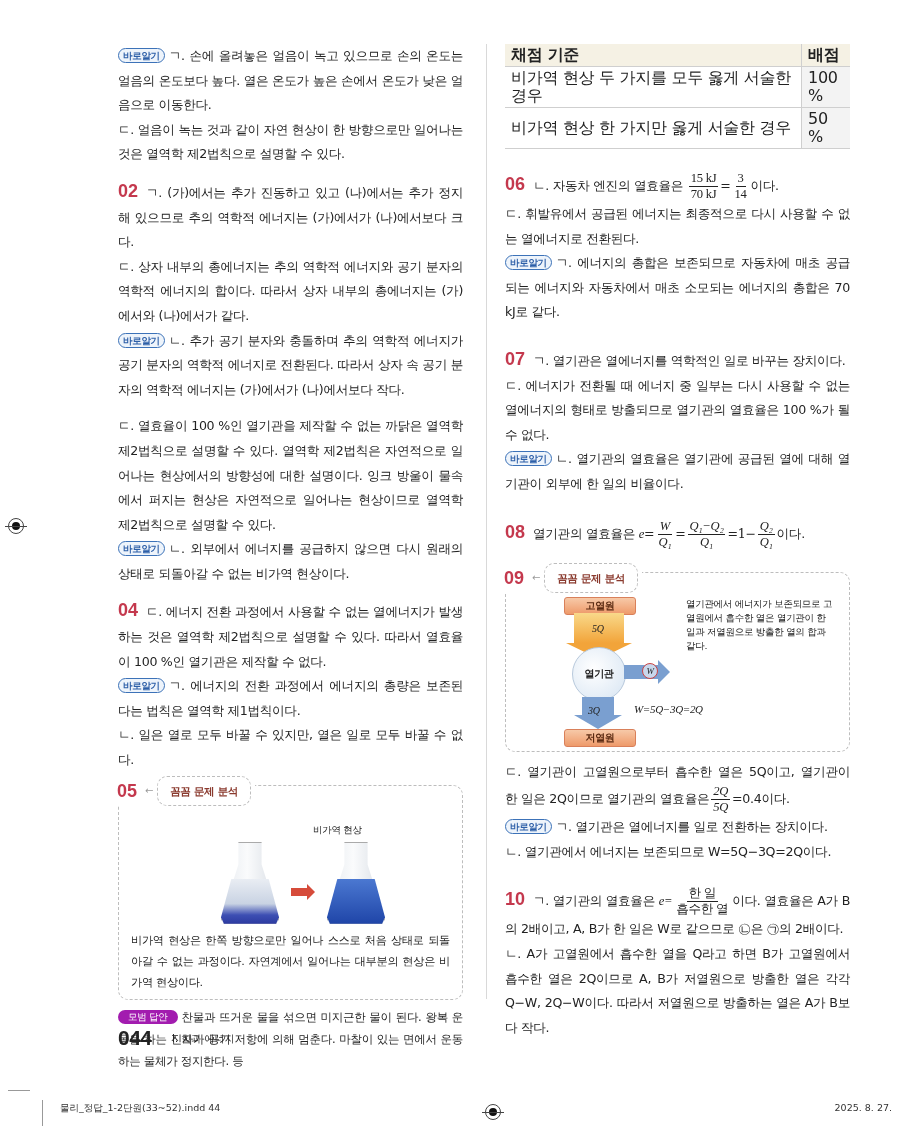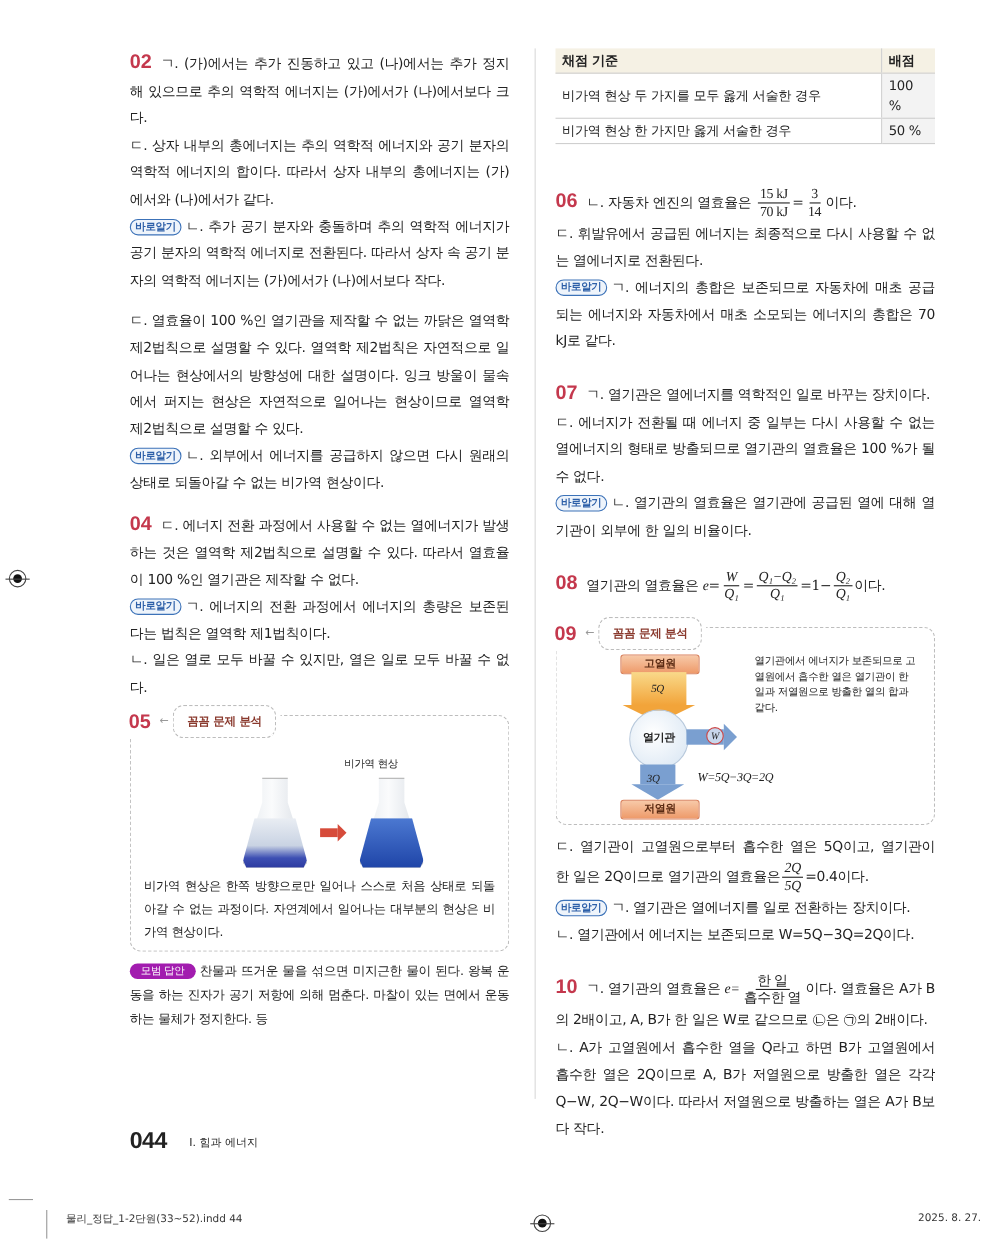--- a/index.html
+++ b/index.html
@@ -12,21 +12,21 @@
   .qnum{color:#c4384d;font-weight:bold;font-size:18px;letter-spacing:0;margin-right:8px;font-family:"Liberation Sans",sans-serif;}
   .blk{margin-bottom:12px;}
   .badge{display:inline-block;border:1px solid #3c72b8;color:#2d5fa8;background:#eef4fb;border-radius:9px;font-size:9.5px;line-height:13px;padding:0 4px;margin-right:4px;vertical-align:1px;font-weight:bold;}
   .badge-dark{display:inline-block;background:#a21caf;color:#fff;border-radius:9px;font-size:9.5px;line-height:14px;padding:0 10px;margin-right:4px;vertical-align:1px;font-weight:normal;}
   .serif{font-family:"DejaVu Serif","Liberation Serif",serif;}
   .it{font-style:italic;font-family:"Liberation Serif","DejaVu Serif",serif;}
   .frac{display:inline-flex;flex-direction:column;align-items:center;vertical-align:middle;font-family:"Liberation Serif","DejaVu Serif",serif;line-height:15px;margin:0 2px;}
   .frac .n{border-bottom:1px solid #222;padding:0 2px;}
   .frac .d{padding:0 2px;}
   
-  table.score{width:345px;border-collapse:collapse;font-size:12px;line-height:18px;margin-bottom:38px;}
+  table.score{width:345px;border-collapse:collapse;font-size:16px;line-height:18px;margin-bottom:22px;}
   table.score th{background:#f5f1e4;text-align:left;font-weight:bold;padding:2px 6px;border-bottom:1px solid #cfcfcf;}
   table.score td{padding:2px 6px;border-bottom:1px solid #cfcfcf;}
   table.score td.pt,table.score th.pt{border-left:1px solid #cfcfcf;width:36px;}
   table.score td.pt{background:#f3f3f3;}
   
   .abox{position:relative;border:1px dashed #bdbdbd;border-radius:10px;padding:26px 12px 6px 12px;margin-top:6px;}
   .abox-head{position:absolute;top:-10px;left:-2px;display:flex;align-items:center;background:#fff;padding-right:4px;}
   .abox-tag{border:1px dashed #bdbdbd;border-radius:10px;padding:2px 12px;font-size:10.5px;font-weight:bold;color:#8a3a2e;background:#fff;margin-left:4px;}
   .abox-caption{font-size:11.2px;line-height:21px;}
   .flasks{position:relative;height:118px;}
@@ -61,20 +61,24 @@
   .trim{position:absolute;left:8px;top:1090px;width:22px;height:1px;background:#999;}
   .trimv{position:absolute;left:42px;top:1100px;width:1px;height:26px;background:#999;}
 </style>
 </head>
 <body>
 
 <div class="divider"></div>
 
 <div class="col left">
 
+  <div class="blk">
+    <p class="p"><span class="badge">바로알기</span><span>ㄱ. 손에 올려놓은 얼음이 녹고 있으므로 손의 온도는 얼음의 온도보다 높다. 열은 온도가 높은 손에서 온도가 낮은 얼음으로 이동한다.</span></p>
+    <p class="p">ㄷ. 얼음이 녹는 것과 같이 자연 현상이 한 방향으로만 일어나는 것은 열역학 제2법칙으로 설명할 수 있다.</p>
+  </div>
 
   <div class="blk">
     <p class="p"><span class="qnum">02</span><span>ㄱ. (가)에서는 추가 진동하고 있고 (나)에서는 추가 정지해 있으므로 추의 역학적 에너지는 (가)에서가 (나)에서보다 크다.</span></p>
     <p class="p">ㄷ. 상자 내부의 총에너지는 추의 역학적 에너지와 공기 분자의 역학적 에너지의 합이다. 따라서 상자 내부의 총에너지는 (가)에서와 (나)에서가 같다.</p>
     <p class="p"><span class="badge">바로알기</span><span>ㄴ. 추가 공기 분자와 충돌하며 추의 역학적 에너지가 공기 분자의 역학적 에너지로 전환된다. 따라서 상자 속 공기 분자의 역학적 에너지는 (가)에서가 (나)에서보다 작다.</span></p>
   </div>
 
   <div class="blk">
     <p class="p">ㄷ. 열효율이 100 %인 열기관을 제작할 수 없는 까닭은 열역학 제2법칙으로 설명할 수 있다. 열역학 제2법칙은 자연적으로 일어나는 현상에서의 방향성에 대한 설명이다. 잉크 방울이 물속에서 퍼지는 현상은 자연적으로 일어나는 현상이므로 열역학 제2법칙으로 설명할 수 있다.</p>
     <p class="p"><span class="badge">바로알기</span><span>ㄴ. 외부에서 에너지를 공급하지 않으면 다시 원래의 상태로 되돌아갈 수 없는 비가역 현상이다.</span></p>

